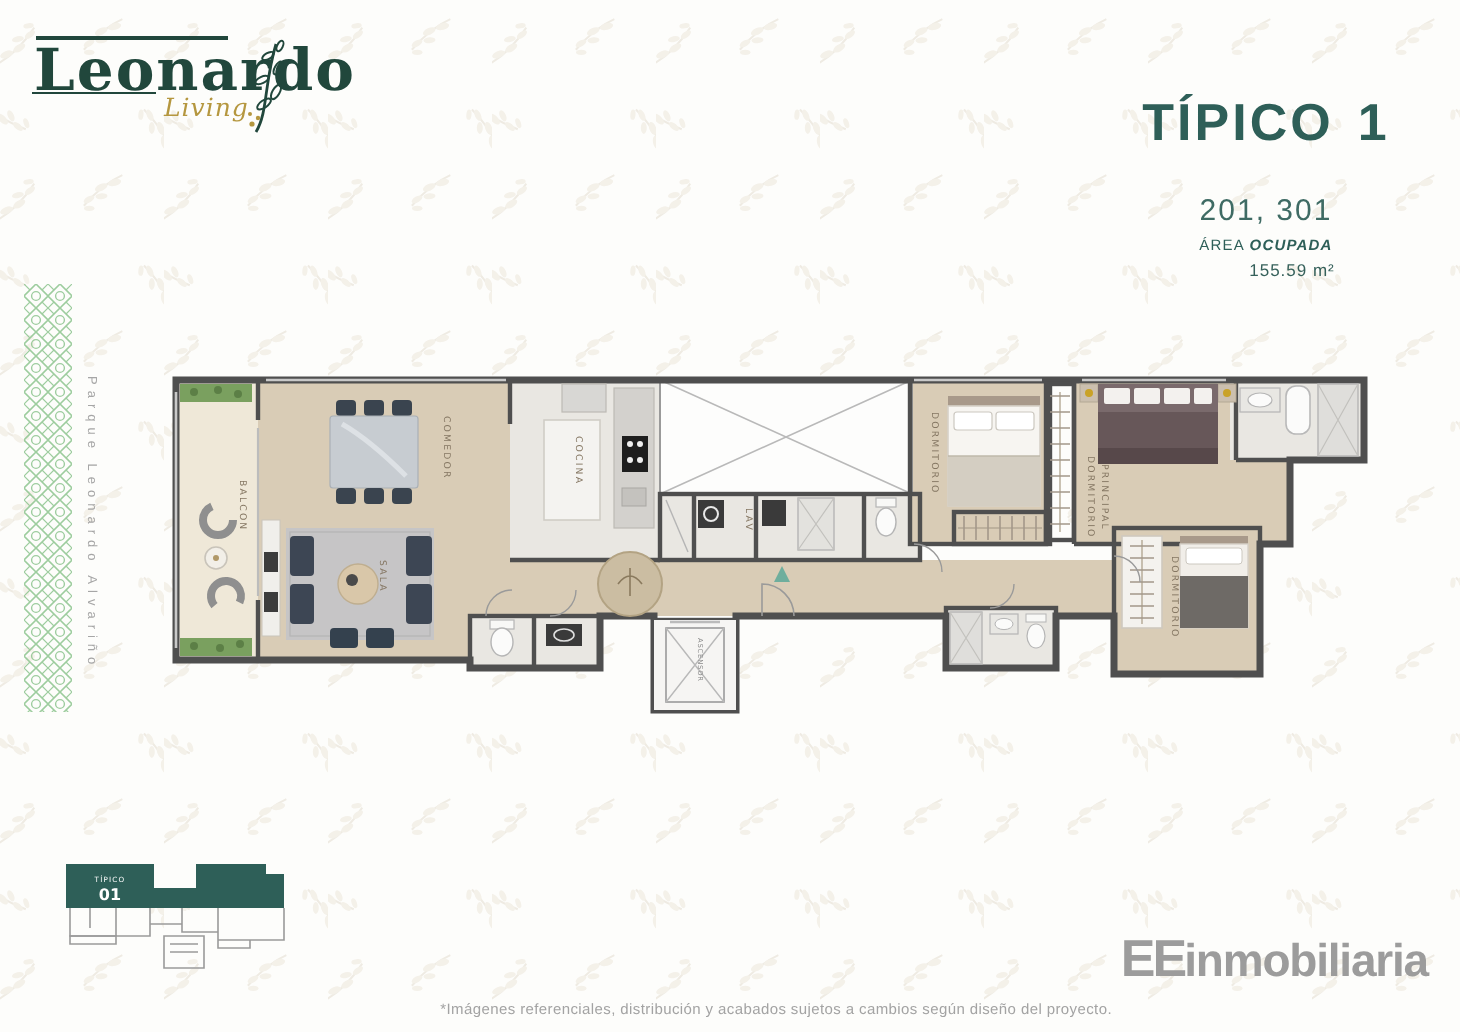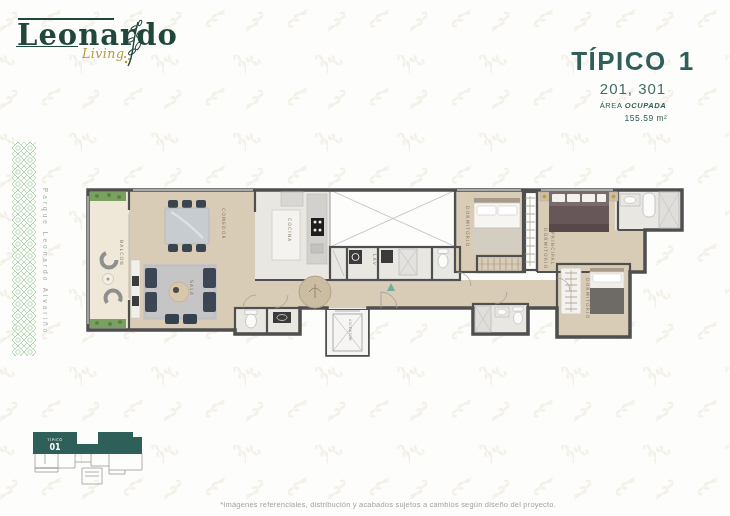--- a/index.html
+++ b/index.html
@@ -16,21 +16,21 @@
   .logo .sub{display:flex;align-items:flex-start;margin-top:-4px;}
   .logo .rule-bot{height:1.2px;background:#21473c;width:62px;}
   .logo .tagline{font-family:"DejaVu Serif",serif;font-style:italic;color:#b5973f;
                  font-size:12.5px;margin-left:4px;letter-spacing:.5px;}
   .logo .branch{position:absolute;left:104px;top:0px;}
 
   
   .titleblock{right:22px;top:46px;width:150px;text-align:center;color:#2e5f58;}
   .titleblock .t1{font-size:26px;font-weight:700;letter-spacing:1.5px;}
   .titleblock .t1 .num{margin-left:12px;}
-  .titleblock .t2{font-size:15px;font-weight:400;color:#3f6b64;margin-top:3px;letter-spacing:1px;}
+  .titleblock .t2{font-size:15px;font-weight:400;color:#3f6b64;margin-top:20px;letter-spacing:1px;}
   .titleblock .t3{font-size:7.5px;margin-top:4px;letter-spacing:.6px;color:#2e5f58;}
   .titleblock .t3 b{font-weight:700;font-style:italic;}
   .titleblock .t4{font-size:8.5px;margin-top:3px;color:#35605a;letter-spacing:.5px;padding-left:26px;}
 
   
   .band{left:12px;top:142px;}
   .street{left:42px;top:188px;height:150px;writing-mode:vertical-rl;
           font-size:6.5px;letter-spacing:3px;color:#a6a6a6;}
 
   
@@ -329,14 +329,18 @@
   <g fill="none" stroke="#9a9a9a" stroke-width="0.8">
     <path d="M5,30 V44 H45 V30 M15,30 V40 M28,30 V44"></path>
     <path d="M45,38 H61 M61,30 V42 H79"></path>
     <path d="M79,30 V46 H112 V30 M95,46 V50 H79 V46"></path>
     <path d="M52,44 H72 V60 H52 Z M55,48 H69 M55,52 H69"></path>
     <path d="M5,44 H28 V48 H5 Z"></path>
   </g>
 </svg>
 
 <div class="layer disclaimer">*Imágenes referenciales, distribución y acabados sujetos a cambios según diseño del proyecto.</div>
-
+<div class="layer eelogo">
+  <span class="ee">EE</span>
+      <span class="rest">inmobiliaria</span>
 </div>
 
+</div>
+
 </body></html>

